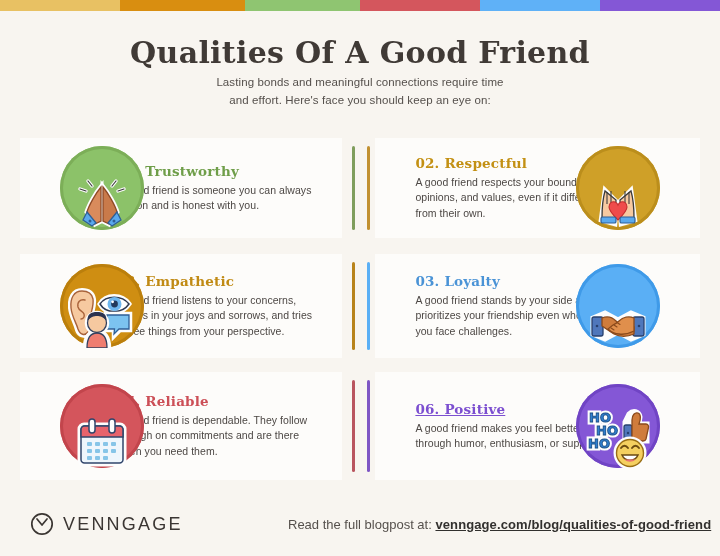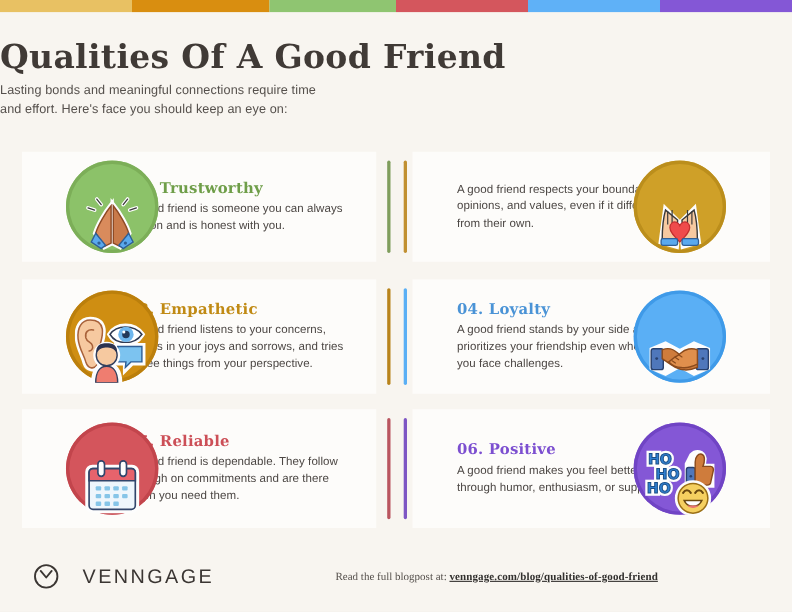--- a/index.html
+++ b/index.html
@@ -28,20 +28,21 @@
     height: 11px;
     display: flex;
   }
   .topbar .seg { height: 11px; }
 
   
   .header {
     position: absolute;
     top: 36px; left: 0;
     width: 720px;
+    text-align: center;
   }
   .title {
     font-family: "DejaVu Serif", serif;
     font-weight: bold;
     font-size: 30px;
     letter-spacing: 0.3px;
     color: #403a36;
     line-height: 1.1;
   }
   .subtitle {
@@ -128,34 +129,33 @@
     width: 720px;
     height: 64px;
     display: flex;
     align-items: center;
   }
   .brand {
     position: absolute;
     left: 30px;
     display: flex;
     align-items: center;
-    gap: 21px;
+    gap: 9px;
   }
   .brand-name {
     font-size: 18px;
     letter-spacing: 2.2px;
     color: #3b3633;
   }
   .blogline {
     position: absolute;
-    left: 305px;
-    font-size: 10px;
+    left: 288px;
+    font-size: 13px;
     color: #55504c;
     white-space: nowrap;
-    font-family: Liberation Serif, serif;
   }
   .blogline .url {
     font-weight: bold;
     color: #32302e;
     text-decoration: underline;
     letter-spacing: 0.1px;
   }
 </style>
 </head>
 <body>
@@ -210,20 +210,21 @@
         <div class="card-title" style="color: rgb(111, 158, 73);">01. Trustworthy</div>
         <div class="card-body">A good friend is someone you can always rely on and is honest with you.</div>
       </div>
     </div>
     <div class="gutter">
       <div class="bar bar-a" style="background: rgb(127, 157, 92);"></div>
       <div class="bar bar-b" style="background: rgb(193, 144, 49);"></div>
     </div>
     <div class="panel panel-right" style="background: rgb(253, 252, 250);">
       <div>
+        <div class="card-title" style="color: rgb(195, 144, 19);">02. Respectful</div>
         <div class="card-body">A good friend respects your boundaries, opinions, and values, even if it differs from their own.</div>
       </div>
       <div class="badge badge-right" style="background: rgb(207, 160, 40); box-shadow: rgb(187, 142, 28) 0px 0px 0px 3px inset;">
         <svg width="54" height="50" viewBox="0 0 54 50">
           <g fill="#fdfdfd" stroke="#fdfdfd" stroke-width="4.5">
             <path d="M14 10 L10 40 L24 44 L26 22 Z"></path>
             <path d="M40 10 L44 40 L30 44 L28 22 Z"></path>
           </g>
           <path d="M14 11 C12 18 11 30 11 38 L24 42 L25 20 Z" fill="#f6c9a0" stroke="#3b3b3b" stroke-width="1.3"></path>
           <path d="M40 11 C42 18 43 30 43 38 L30 42 L29 20 Z" fill="#f6c9a0" stroke="#3b3b3b" stroke-width="1.3"></path>
@@ -274,21 +275,21 @@
         <div class="card-title" style="color: rgb(192, 138, 20);">03. Empathetic</div>
         <div class="card-body">A good friend listens to your concerns, shares in your joys and sorrows, and tries to see things from your perspective.</div>
       </div>
     </div>
     <div class="gutter">
       <div class="bar bar-a" style="background: rgb(184, 131, 27);"></div>
       <div class="bar bar-b" style="background: rgb(90, 175, 245);"></div>
     </div>
     <div class="panel panel-right" style="background: rgb(253, 252, 250);">
       <div>
-        <div class="card-title" style="color: rgb(74, 147, 214);">04. Loyalty</div>
+        <div class="card-title" style="color: rgb(74, 147, 214);">03. Loyalty</div>
         <div class="card-body">A good friend stands by your side and prioritizes your friendship even when you face challenges.</div>
       </div>
       <div class="badge badge-right" style="background: rgb(90, 175, 245); box-shadow: rgb(63, 154, 232) 0px 0px 0px 3px inset;">
         <svg width="58" height="44" viewBox="0 0 58 44">
           <path d="M4 14 L16 9 L29 16 L42 9 L54 14 L54 30 L42 35 L29 28 L16 35 L4 30 Z" fill="#fdfdfd" stroke="#fdfdfd" stroke-width="5"></path>
           <rect x="3" y="13" width="11" height="19" rx="2" fill="#4f77bb" stroke="#27406e" stroke-width="1.3"></rect>
           <rect x="44" y="13" width="11" height="19" rx="2" fill="#4f77bb" stroke="#27406e" stroke-width="1.3"></rect>
           <path d="M13 14 C18 12 23 13 27 17 C31 21 36 24 42 23 L45 23 L45 30 C38 33 31 33 25 30 C20 27 16 24 13 22 Z" fill="#cf7c3c" stroke="#8a4a1c" stroke-width="1.3"></path>
           <path d="M45 14 C40 12 34 13 30 17 C28 19 26 20 24 21 L19 25 C22 28 26 30 30 30 C36 31 41 29 45 27 Z" fill="#e08f4c" stroke="#8a4a1c" stroke-width="1.3"></path>
           <g stroke="#8a4a1c" stroke-width="1.1" fill="none" stroke-linecap="round">
@@ -335,21 +336,21 @@
         <div class="card-title" style="color: rgb(204, 79, 87);">05. Reliable</div>
         <div class="card-body">A good friend is dependable. They follow through on commitments and are there when you need them.</div>
       </div>
     </div>
     <div class="gutter">
       <div class="bar bar-a" style="background: rgb(185, 85, 95);"></div>
       <div class="bar bar-b" style="background: rgb(126, 86, 196);"></div>
     </div>
     <div class="panel panel-right" style="background: rgb(253, 252, 250);">
       <div>
-        <div class="card-title" style="color: rgb(124, 79, 208);">06. Positive</div>
+        <div class="card-title" style="color: rgb(124, 79, 208); text-decoration: underline;">06. Positive</div>
         <div class="card-body">A good friend makes you feel better through humor, enthusiasm, or support.</div>
       </div>
       <div class="badge badge-right" style="background: rgb(132, 87, 214); box-shadow: rgb(112, 68, 196) 0px 0px 0px 3px inset;">
         <svg width="66" height="60" viewBox="0 0 66 60">
           <g font-family="DejaVu Sans, sans-serif" font-weight="bold" font-size="13">
             <text x="4" y="14" fill="#fdfdfd" stroke="#fdfdfd" stroke-width="5">HO</text>
             <text x="11" y="27" fill="#fdfdfd" stroke="#fdfdfd" stroke-width="5">HO</text>
             <text x="3" y="40" fill="#fdfdfd" stroke="#fdfdfd" stroke-width="5">HO</text>
             <text x="4" y="14" fill="#2f7fd0" stroke="#1b4f87" stroke-width="0.9">HO</text>
             <text x="11" y="27" fill="#2f7fd0" stroke="#1b4f87" stroke-width="0.9">HO</text>

